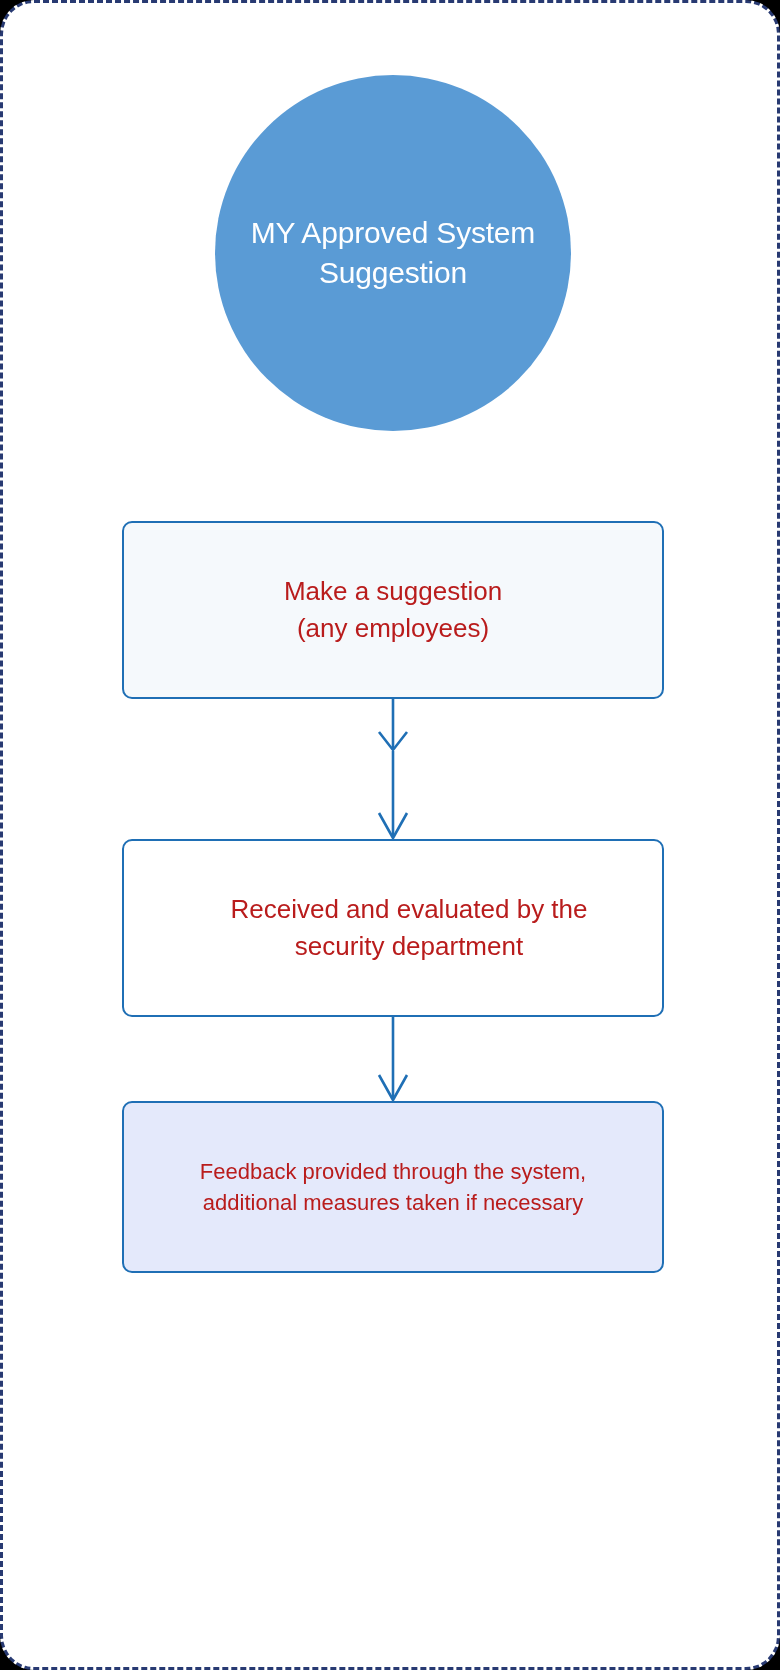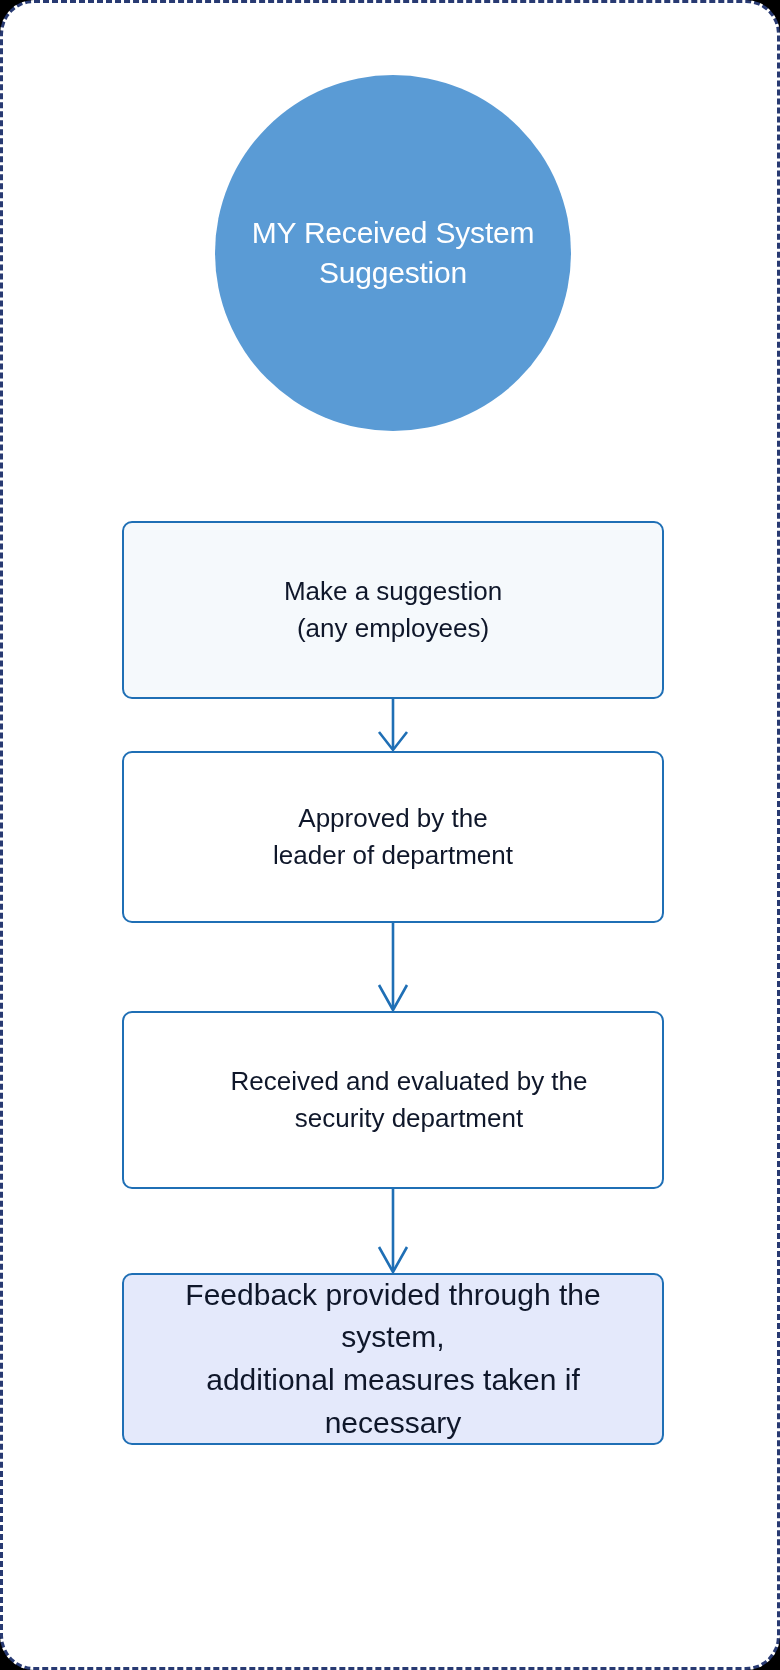--- a/index.html
+++ b/index.html
@@ -62,73 +62,69 @@
   .step {
     width: 542px;
     border: 2px solid #1f6fb5;
     border-radius: 10px;
     display: flex;
     align-items: center;
     justify-content: center;
     text-align: center;
   }
   .step-label {
-    color: #0f172a;
+    color: #b91c1c;
     font-size: 26px;
     line-height: 1.42;
     white-space: pre-line;
     padding: 0 14px;
   }
   .step-1 { height: 178px; background: #f5f9fc; }
   .step-2 { height: 172px; background: #ffffff; }
   .step-3 { height: 178px; background: #ffffff; padding-left: 32px; }
   .step-4 { height: 172px; background: #e4e9fb; }
-  .step-4 .step-label { font-size: 30px; }
+  .step-4 .step-label { font-size: 22px; }
 
   
   .arrow {
     width: 60px;
     display: flex;
     justify-content: center;
   }
   .arrow-1 { height: 52px; }
   .arrow-2 { height: 88px; }
   .arrow-3 { height: 84px; }
   .arrow svg { display: block; overflow: visible; }
 </style>
 </head>
 <body>
 
 <div id="page">
 
   <div class="circle-wrap">
     <div class="circle">
-      <div class="circle-label">MY Received System
+      <div class="circle-label">MY Approved System
 Suggestion</div>
     </div>
   </div>
 
   <div class="flow">
 
     <div class="step step-1">
       <div class="step-label">Make a suggestion
 (any employees)</div>
     </div>
 
     <div class="arrow arrow-1">
       <svg width="42" height="52" viewBox="0 0 42 52">
         <line x1="21" y1="0" x2="21" y2="50" stroke="#1f6fb5" stroke-width="2.6"></line>
         <polyline points="7,33 21,51 35,33" fill="none" stroke="#1f6fb5" stroke-width="2.6"></polyline>
       </svg>
     </div>
 
-    <div class="step step-2">
-      <div class="step-label">Approved by the
-leader of department</div>
-    </div>
 
     <div class="arrow arrow-2">
       <svg width="42" height="88" viewBox="0 0 42 88">
         <line x1="21" y1="0" x2="21" y2="86" stroke="#1f6fb5" stroke-width="2.6"></line>
         <polyline points="7,62 21,87 35,62" fill="none" stroke="#1f6fb5" stroke-width="2.6"></polyline>
       </svg>
     </div>
 
     <div class="step step-3">
       <div class="step-label">Received and evaluated by the

